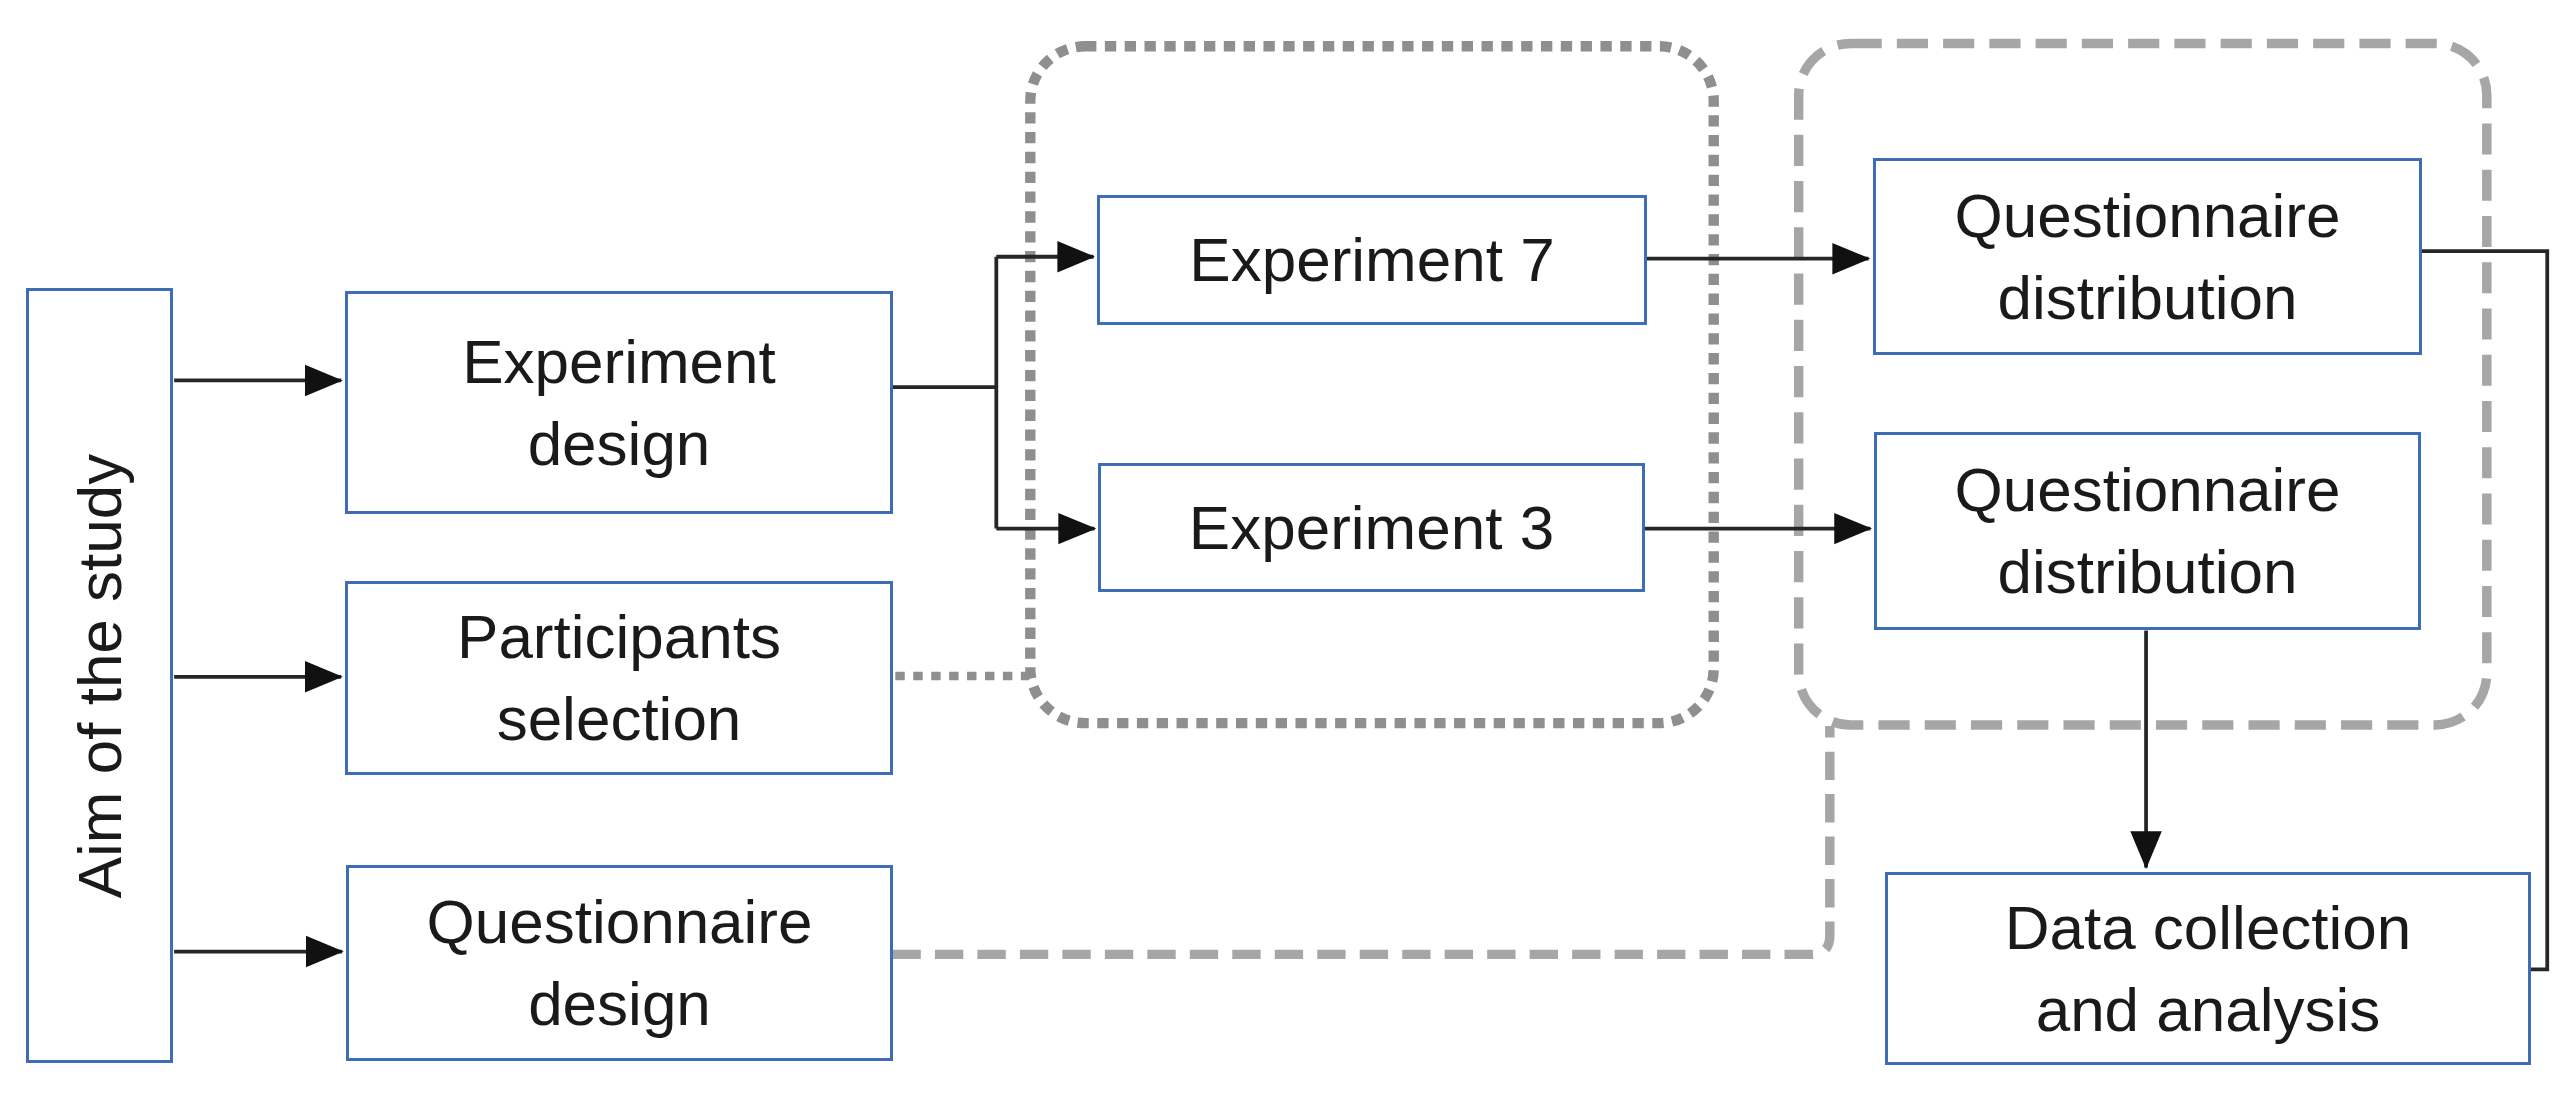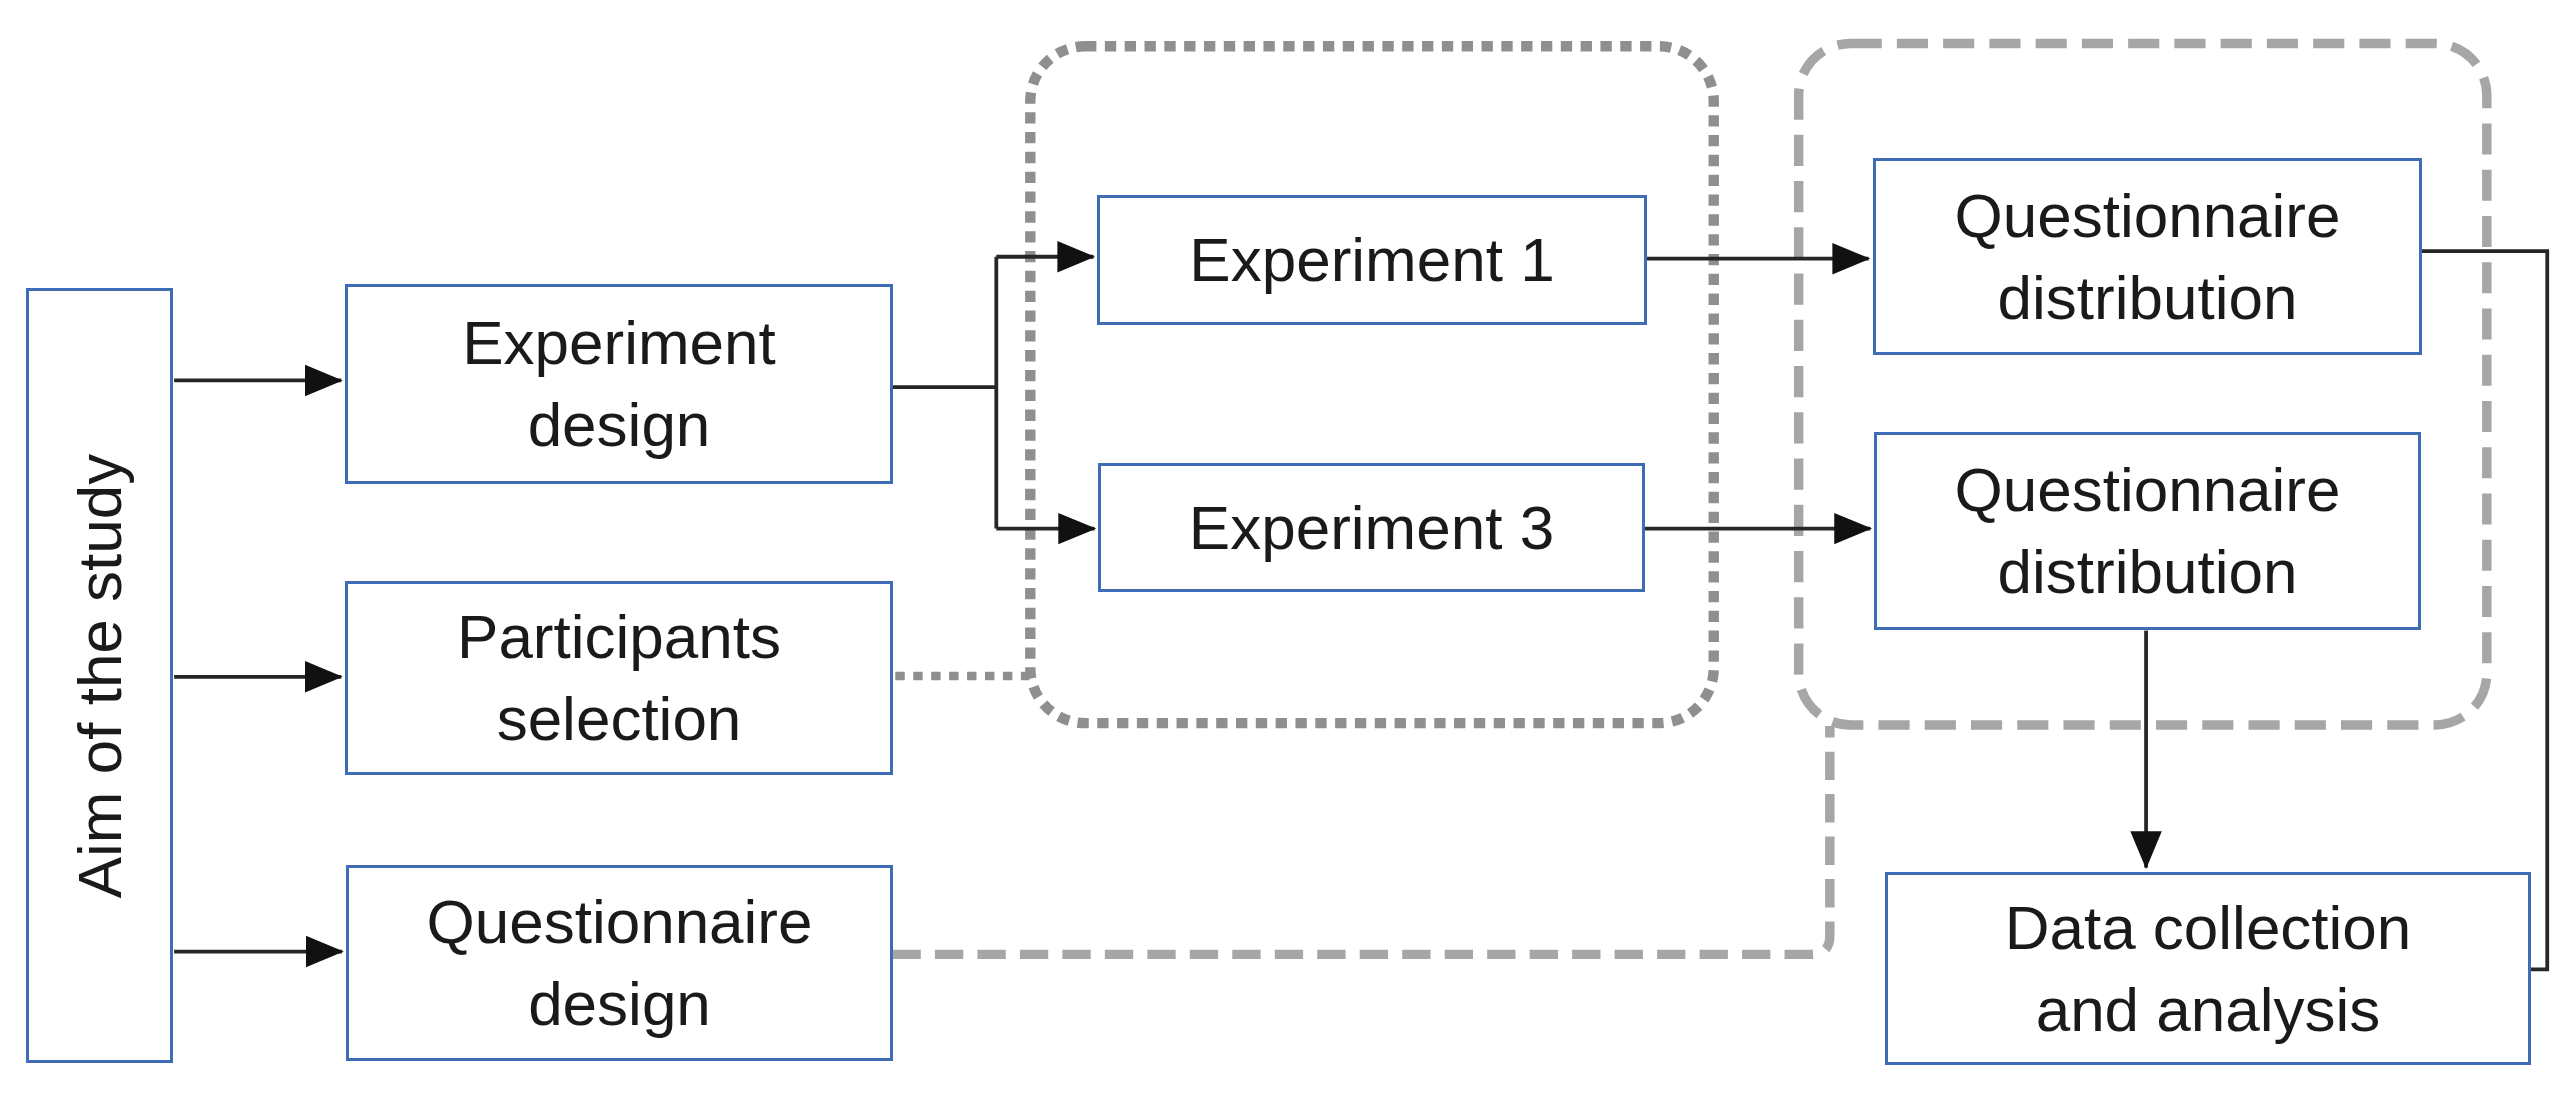--- a/index.html
+++ b/index.html
@@ -79,37 +79,37 @@
     <path class="line-black" marker-end="url(#ah)" d="M 1742 560 H 1981"></path>
 
     <path class="line-black" marker-end="url(#ah)" d="M 2564 266 H 2698 V 1027 H 2579"></path>
     <path class="line-black" marker-end="url(#ah)" d="M 2273 668 V 919"></path>
   </svg>
 
   <div class="node node-aim" style="left:26.4px;top:288px;width:147px;height:775px;">
     <span class="label">Aim of the study</span>
   </div>
 
-  <div class="node" style="left:345px;top:284px;width:548px;height:200px;">
+  <div class="node" style="left:345px;top:291px;width:548px;height:223px;">
     <span class="label">Experiment
 design</span>
   </div>
 
   <div class="node" style="left:345px;top:581px;width:548px;height:194px;">
     <span class="label">Participants
 selection</span>
   </div>
 
   <div class="node" style="left:346px;top:865px;width:547px;height:196px;">
     <span class="label">Questionnaire
 design</span>
   </div>
 
   <div class="node" style="left:1097px;top:195px;width:550px;height:130px;">
-    <span class="label">Experiment 1</span>
+    <span class="label">Experiment 7</span>
   </div>
 
   <div class="node" style="left:1098px;top:463px;width:547px;height:129px;">
     <span class="label">Experiment 3</span>
   </div>
 
   <div class="node" style="left:1873px;top:158px;width:549px;height:197px;">
     <span class="label">Questionnaire
 distribution</span>
   </div>

